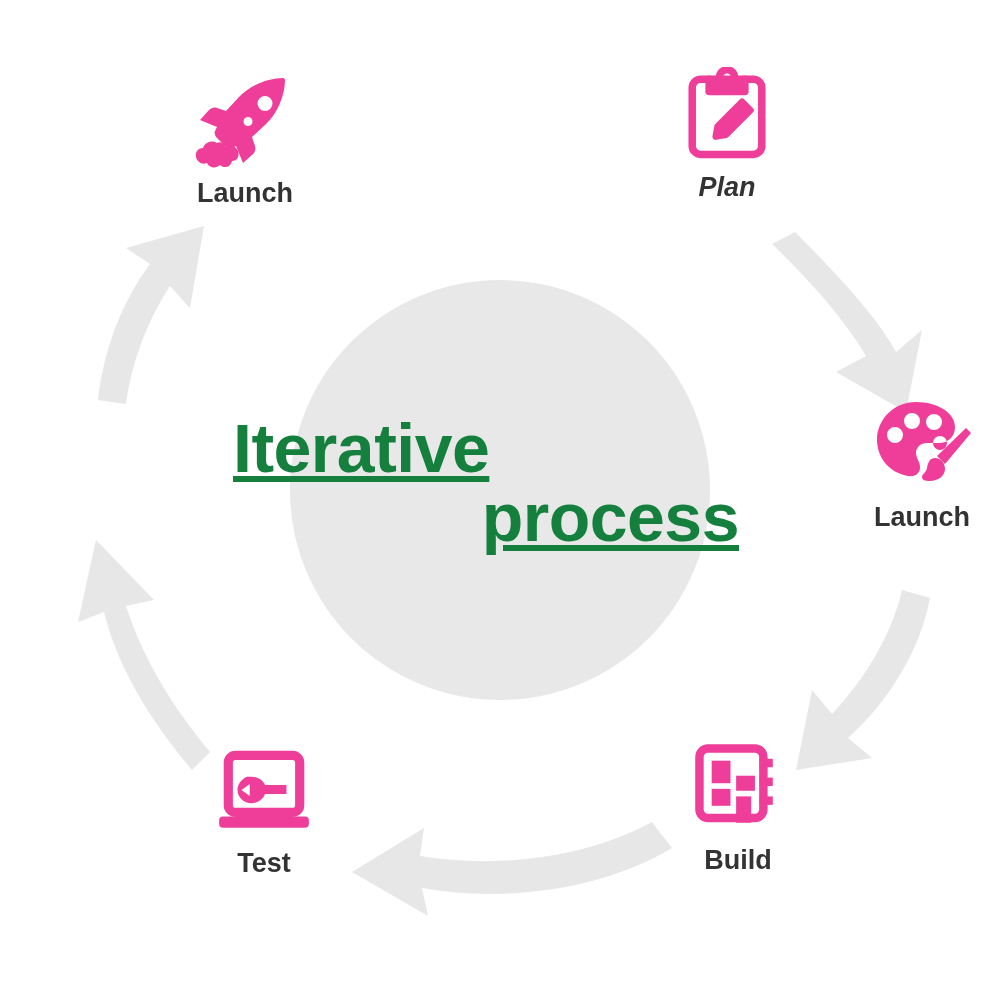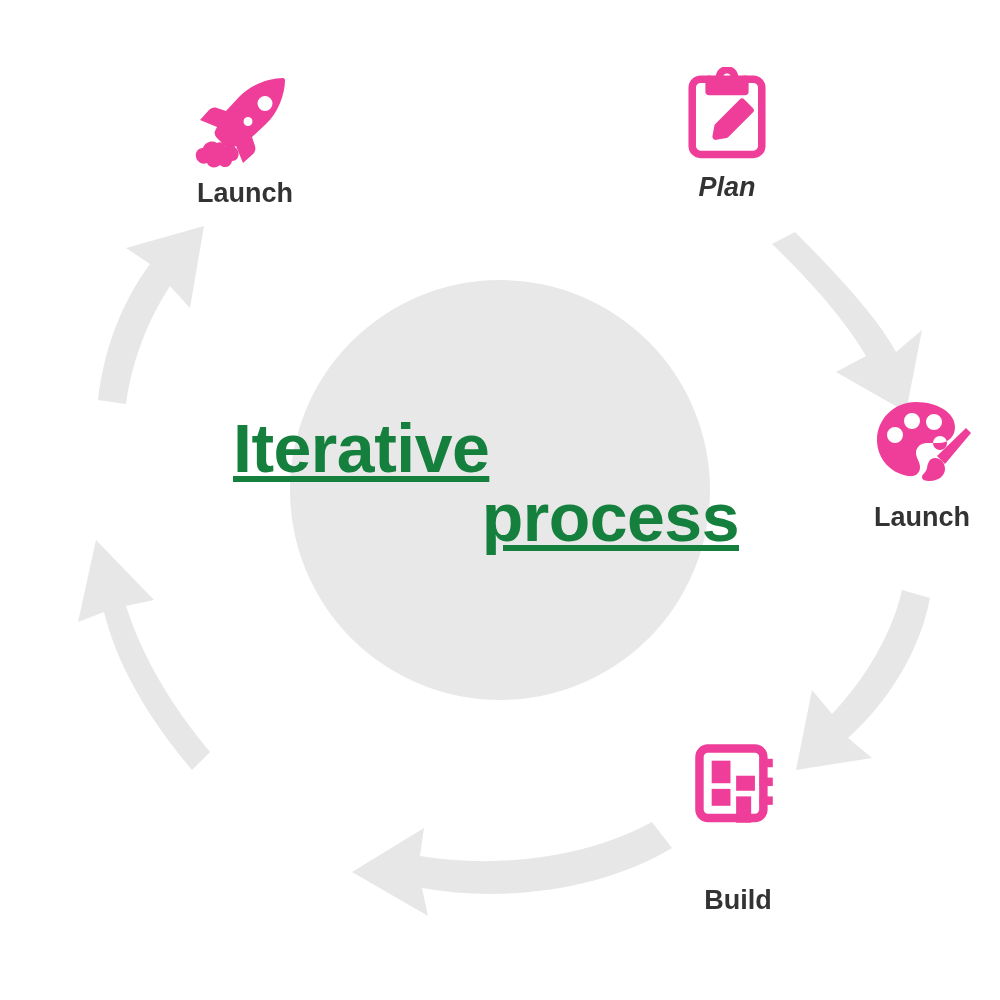--- a/index.html
+++ b/index.html
@@ -66,21 +66,21 @@
     margin-top: 6px;
     color: #333333;
     font-weight: bold;
     font-size: 27px;
     white-space: nowrap;
   }
 
   #node-launch { left: 155px; top: 68px; }
   #node-plan   { left: 637px; top: 62px; font-style: italic; }
   #node-design { left: 832px; top: 392px; }
-  #node-build  { left: 648px; top: 735px; gap: 40px; }
+  #node-build  { left: 648px; top: 735px; }
   #node-test   { left: 174px; top: 738px; }
   #node-review { left: 5px;   top: 398px; }
 </style>
 </head>
 <body>
 
 <div id="stage">
 
   <svg class="svg-layer" viewBox="0 0 1000 1000">
     <g fill="#e7e7e7">
@@ -149,15 +149,25 @@
         <rect x="48" y="38" width="20" height="16" fill="#EE3E99"></rect>
         <rect x="48" y="60" width="16" height="28" fill="#EE3E99"></rect>
         <rect x="73" y="20" width="14" height="9" fill="#EE3E99"></rect>
         <rect x="73" y="40" width="14" height="9" fill="#EE3E99"></rect>
         <rect x="73" y="60" width="14" height="9" fill="#EE3E99"></rect>
       </svg>
     </div>
     <div class="label">Build</div>
   </div>
 
+  <div class="node" id="node-test">
+    <div class="icon-wrap">
+      <svg viewBox="0 0 100 100" width="102" height="102">
+        <rect x="15" y="16" width="70" height="56" rx="7" fill="none" stroke="#EE3E99" stroke-width="9"></rect>
+        <rect x="6" y="76" width="88" height="11" rx="4" fill="#EE3E99"></rect>
+        <path fill="#EE3E99" d="M33 37 C 27 40, 24 45, 24 50 C 24 57, 30 63, 38 63 C 44 63, 49 59, 51 54 L 72 54 L 72 45 L 51 45 C 49 40, 44 37, 38 37 Z M 36 44 L 36 56 L 28 50 Z"></path>
+      </svg>
+    </div>
+    <div class="label">Test</div>
+  </div>
 
 
 </div>
 
 </body></html>

